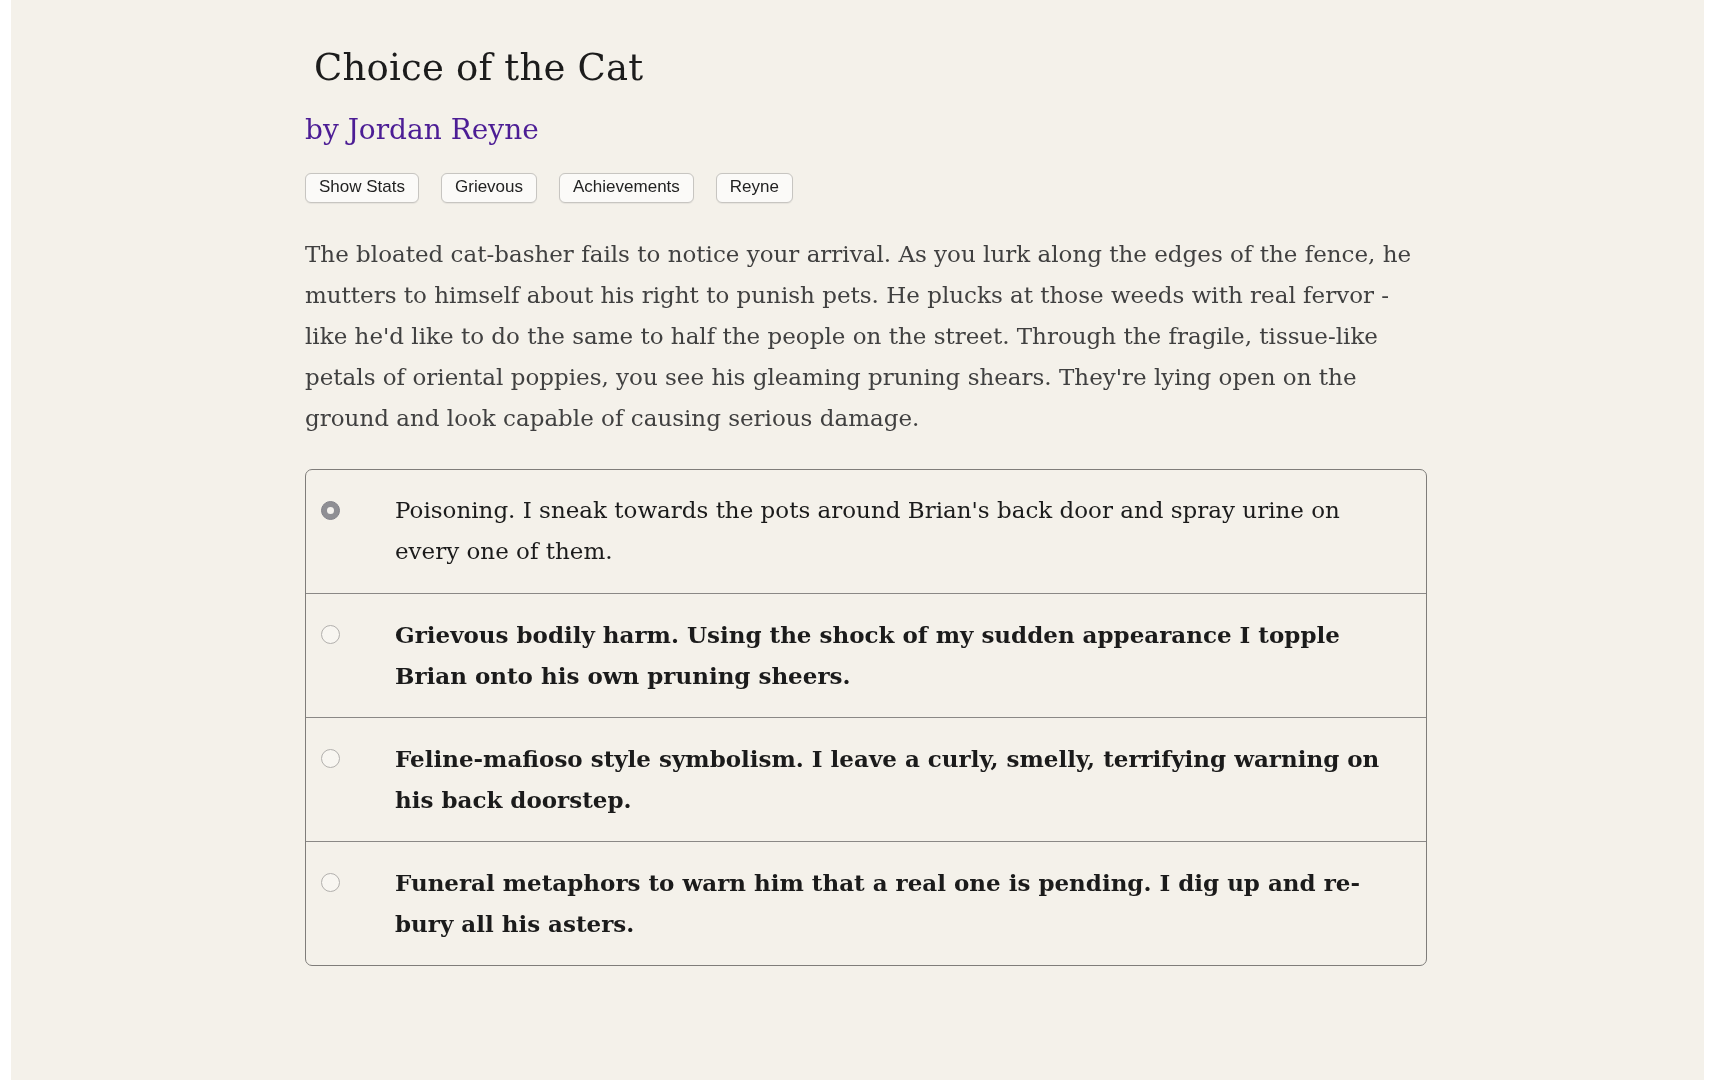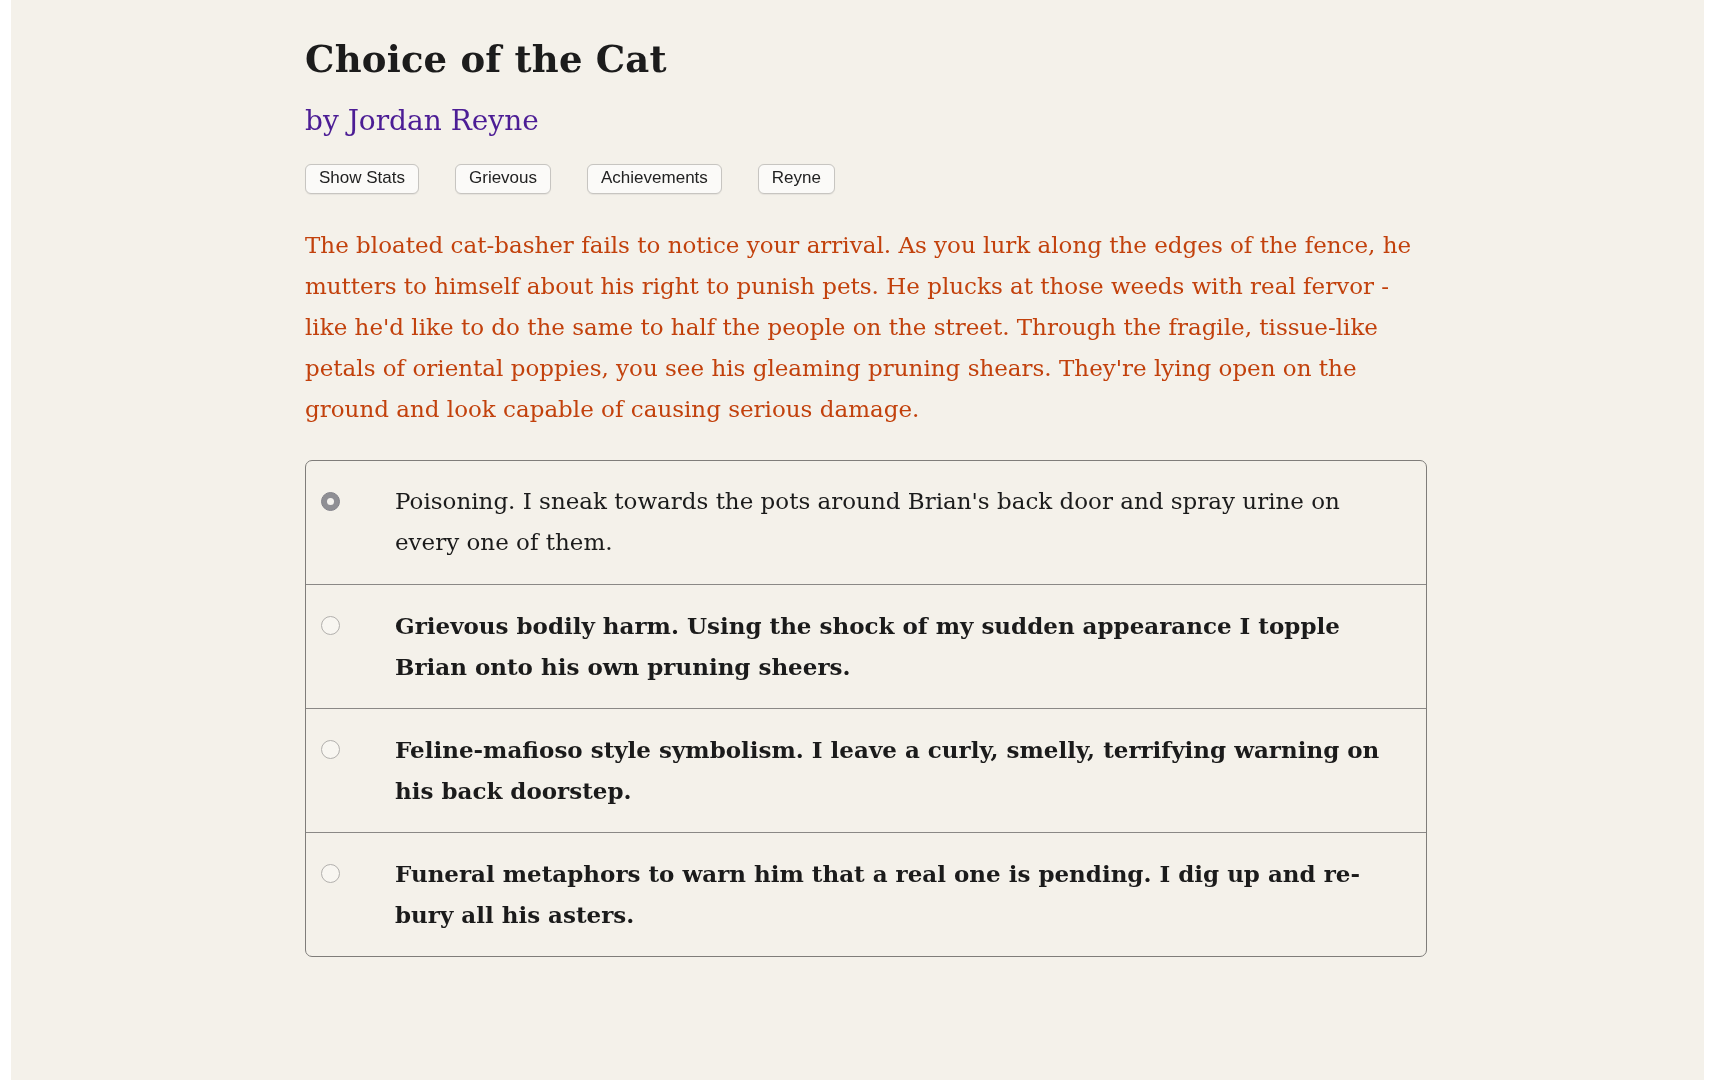--- a/index.html
+++ b/index.html
@@ -21,46 +21,46 @@
   }
   .edge-left { left:0; width:11px; }
   .edge-right { right:0; width:24px; }
 
   .content {
     position:absolute; left:294px; top:0; width:1122px;
     padding-top:36px;
   }
 
   h1.title {
-    margin:0; font-size:37px; line-height:1.25; font-weight:bold;
+    margin:9px; font-size:37px; line-height:1.25; font-weight:normal;
     color:#1c1c1c; letter-spacing:0.2px;
   }
   .author {
     margin-top:21px; font-size:28px; line-height:1.25; color:#4c1d95;
   }
 
   .toolbar { margin-top:26px; display:flex; align-items:center; }
   .btn {
     font-family:"Liberation Sans", "DejaVu Sans", sans-serif;
     font-size:17px; color:#222222;
     background:#fbfaf8;
     border:1px solid #c7c5c1;
     border-radius:6px;
     padding:3px 13px 5px 13px;
-    margin-right:36px;
+    margin-right:22px;
     height:30px;
     line-height:20px;
     box-shadow:0 0.5px 1px rgba(0,0,0,0.06);
     cursor:pointer;
   }
 
   .para {
     margin:31px 0 0 0;
     font-size:23px; line-height:41px;
-    color:#c2410c;
+    color:#404040;
   }
 
   .choices {
     margin-top:30px;
     border:1px solid #7f7d7a;
     border-radius:7px;
     overflow:hidden;
   }
   .choice {
     display:flex;

